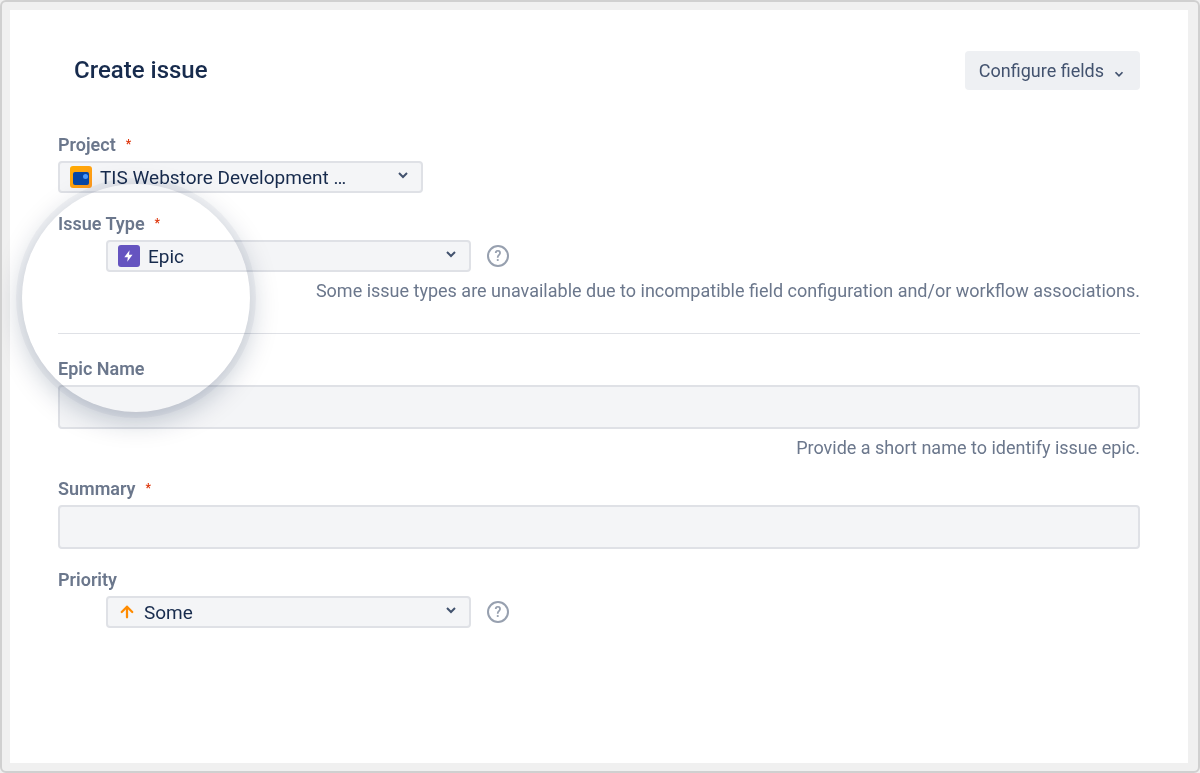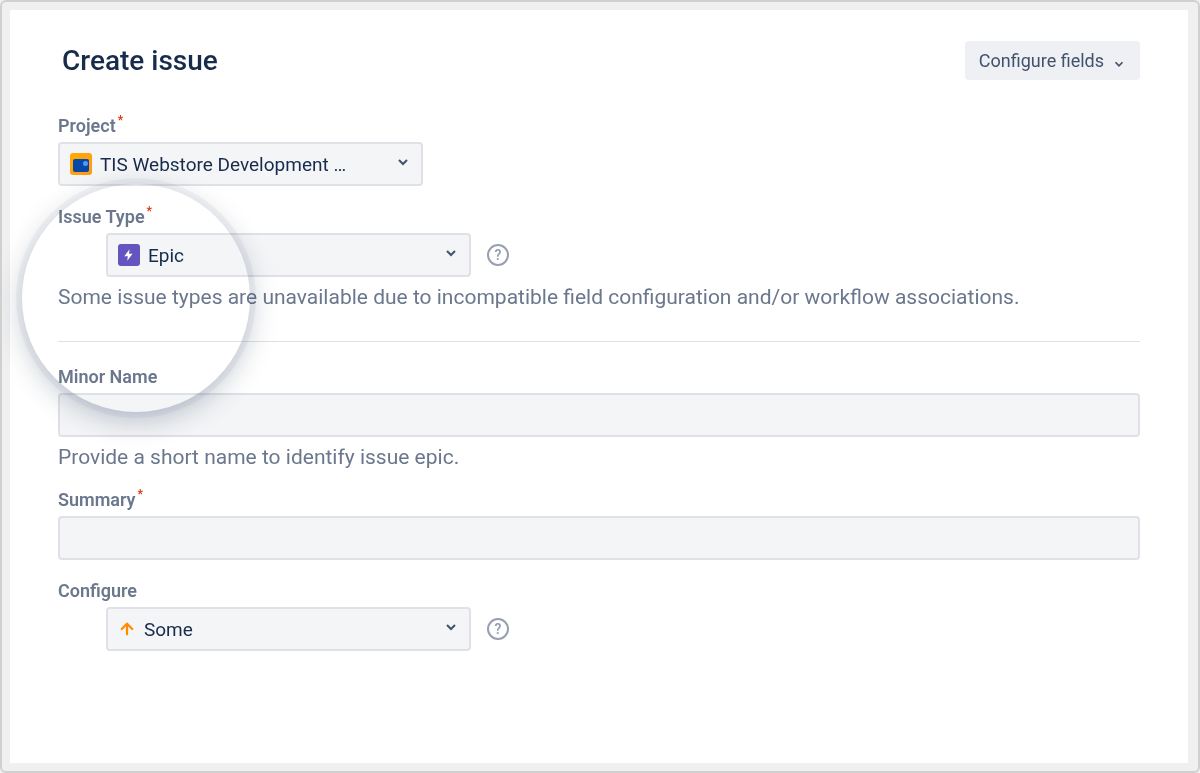--- a/index.html
+++ b/index.html
@@ -1,29 +1,29 @@
 <!DOCTYPE html>
 <html><head>
 <meta charset="utf-8">
 <style>
   * { box-sizing: border-box; font-family: -apple-system, BlinkMacSystemFont, "Segoe UI", Roboto, Helvetica, Arial, sans-serif; }
   body { margin:0; background:#f0f0f0; width:1200px; height:773px; position:relative; overflow:hidden;}
   .outer-border { position:absolute; inset:0; border:2px solid #d0d0d0; border-radius:6px; pointer-events:none;}
   .page { background:#fff; position:absolute; left:10px; top:10px; right:12px; bottom:10px; padding:30px 48px 0 48px; overflow:hidden;}
   .header-row { display:flex; justify-content:space-between; align-items:center; margin-bottom:34px;}
-  h1 { font-size:28px; font-weight:500; color:#172B4D; margin:4px;}
+  h1 { font-size:24px; font-weight:500; color:#172B4D; margin:16px;}
   .config-btn { background:#eef0f3; color:#42526E; border:none; border-radius:4px; padding:9px 14px; font-size:18px; display:flex; align-items:flex-end; gap:8px; cursor:pointer;}
   .config-btn svg { width:14px; height:14px; }
 
   .field-group { margin-bottom:20px; }
-  .label { display:flex; align-items:flex-start; font-size:18px; font-weight:600; color:#6B778C; margin-bottom:6px;}
+  .label { display:flex; align-items:center; font-size:18px; font-weight:600; color:#6B778C; margin-bottom:6px;gap:8px;}
   .asterisk { color:#DE350B; font-size:12px; font-weight:700; margin-left:2px; margin-top:-2px;}
-  .helper { color:#6B778C; font-size:21px; margin-top:8px;}
+  .helper { color:#6B778C; font-size:18px; margin-top:8px;text-align:right;}
 
-  .select { position:relative; width:365px; height:44px; background:#F4F5F7; border:2px solid #DFE1E6; border-radius:4px; display:flex; align-items:center; padding:0 10px; cursor:pointer;}
+  .select { position:relative; width:365px; height:32px; background:#F4F5F7; border:2px solid #DFE1E6; border-radius:4px; display:flex; align-items:center; padding:0 10px; cursor:pointer;}
   .select .text { flex:1; color:#172B4D; font-size:19px; white-space:nowrap; overflow:hidden; text-overflow:ellipsis;}
   .select .chev { color:#42526E; }
   .select-row { display:flex; align-items:center; gap:16px;padding-left:48px;}
 
   .proj-icon { width:22px; height:22px; background:linear-gradient(135deg,#FFAB00,#FF991F); border-radius:3px; position:relative; margin-right:8px; flex-shrink:0;}
   .proj-icon::before{content:"";position:absolute;left:3px;top:6px;right:3px;bottom:3px;background:#0747A6;border-radius:2px;}
   .proj-icon::after{content:"";position:absolute;right:4px;top:8px;width:5px;height:5px;background:#4C9AFF;border-radius:50%;}
 
   .epic-icon { width:22px; height:22px; background:#6554C0; border-radius:3px; display:flex; align-items:center; justify-content:center; margin-right:8px; flex-shrink:0;}
   .epic-icon svg{width:14px;height:14px;fill:#fff;}
@@ -88,37 +88,37 @@
       </div>
       <div class="help-icon">?</div>
     </div>
     <div class="helper">Some issue types are unavailable due to incompatible field configuration and/or workflow associations.</div>
   </div>
 
   <hr class="divider">
 
   <div class="field-group">
     <div class="label">
-      <span>Minor Name</span>
+      <span>Epic Name</span>
     </div>
     <input class="text-input" style="">
     <div class="helper">Provide a short name to identify issue epic.</div>
   </div>
 
   <div class="field-group">
     <div class="label">
       <span>Summary</span>
         <span class="asterisk">*</span>
     </div>
     <input class="text-input" style="">
   </div>
 
   <div class="field-group">
     <div class="label">
-      <span>Configure</span>
+      <span>Priority</span>
     </div>
     <div class="select-row">
       <div class="select">
         <span class="priority-icon">
           <svg viewBox="0 0 24 24" fill="none" stroke="currentColor" stroke-width="3" stroke-linecap="round" stroke-linejoin="round">
               <path d="M12 19V5"></path>
               <path d="M5 12l7-7 7 7"></path>
             </svg>
         </span>
         <span class="text">Some</span>

